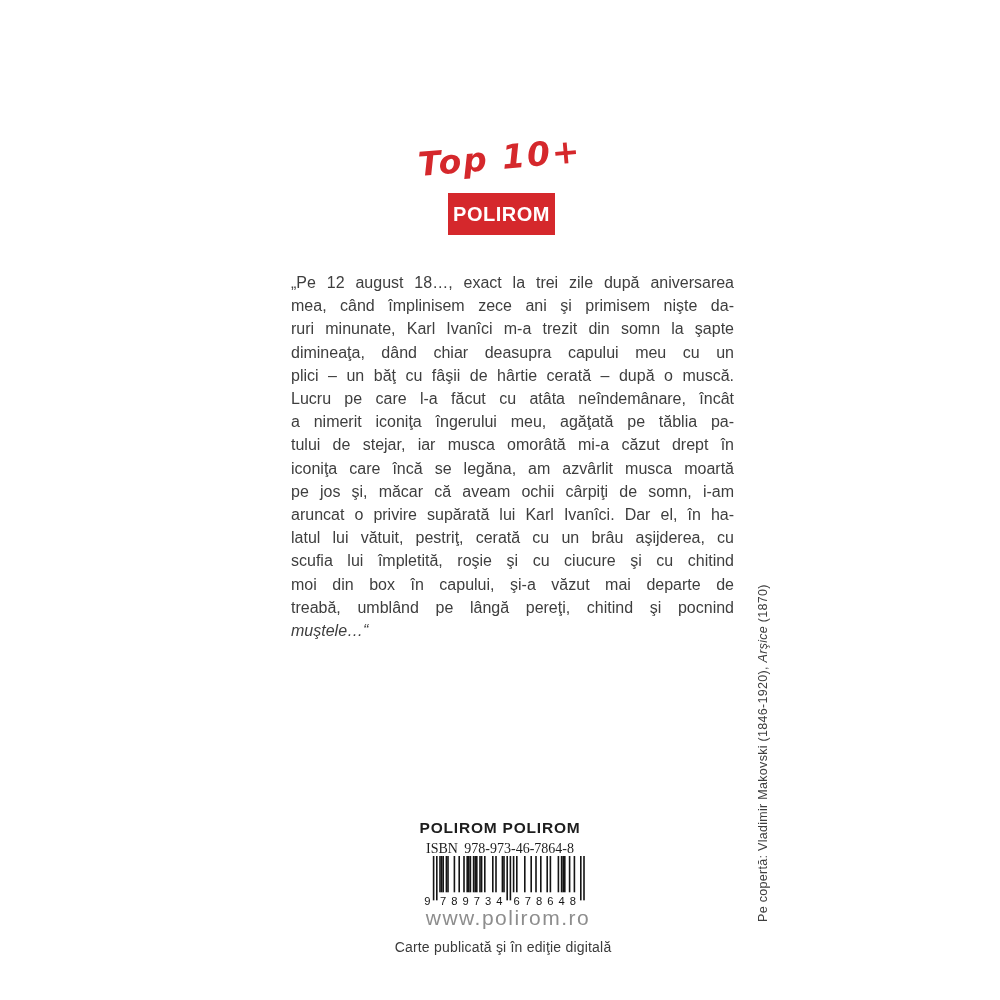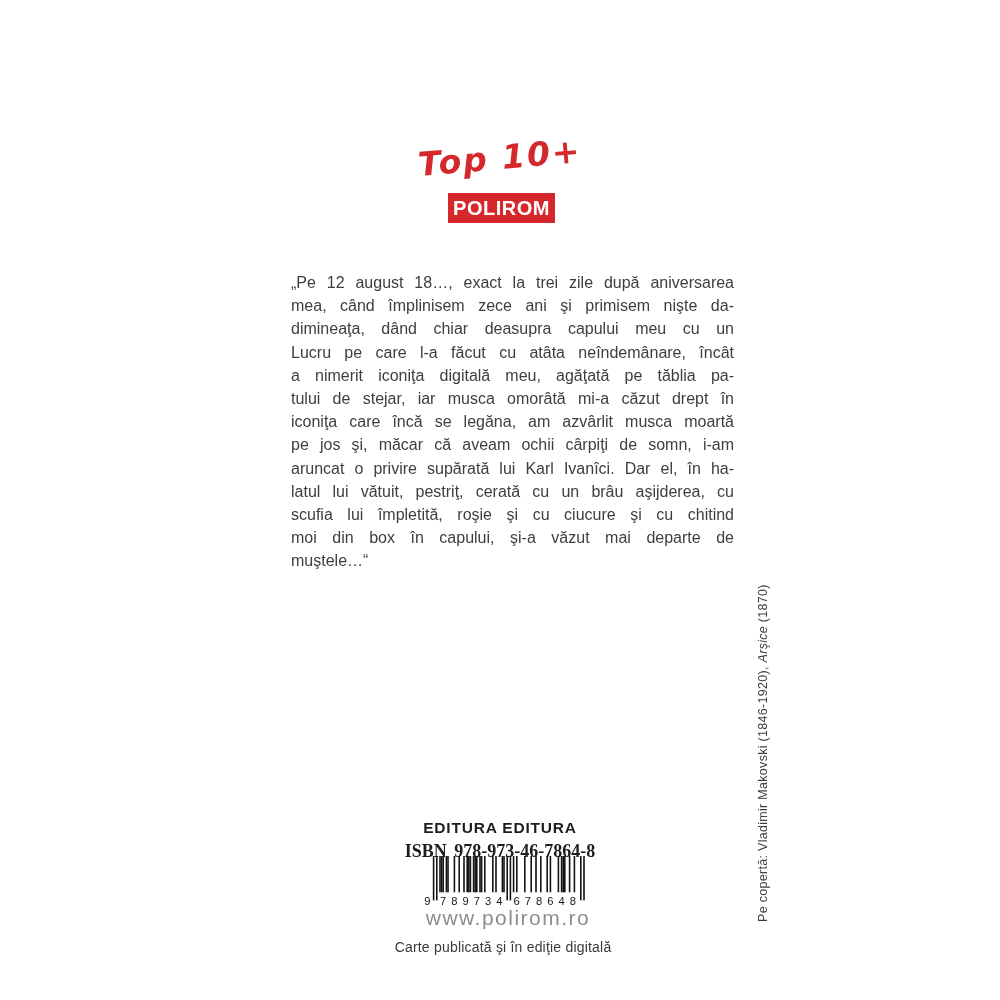--- a/index.html
+++ b/index.html
@@ -15,57 +15,57 @@
   }
   .top10 span{
     display:inline-block;
     font-family:"DejaVu Sans", sans-serif;
     font-style:italic; font-weight:600;
     font-size:33px; letter-spacing:2px;
     color:var(--brand-red,#d5282c);
     transform:rotate(-5deg);
   }
   .polirom-box{
-    position:absolute; left:448px; top:193px; width:107px; height:30px;
+    position:absolute; left:448px; top:193px; width:107px; height:42px;
     background:var(--brand-red,#d5282c);
     display:flex; align-items:center; justify-content:center;
   }
   .polirom-box span{
     color:#ffffff; font-weight:bold; font-size:20px; letter-spacing:0.5px;
   }
   
   .excerpt{
     position:absolute; left:280px; top:271px; width:443px;
     color:var(--text-color,#3e3e3e);
     font-size:16px; line-height:23.2px;margin-left:11px;
   }
   .excerpt .line{
     text-align:justify; text-align-last:justify;
     white-space:normal;
   }
-  .excerpt .line:last-child{ text-align-last:left; }
+  .excerpt .line:last-child{ text-align-last:left;font-style:italic; }
   
   .credit{
     position:absolute; left:756px; top:922px;
     transform:rotate(-90deg); transform-origin:0 0;
     white-space:nowrap;
     font-size:12.5px; letter-spacing:0.3px;
     color:var(--text-color,#3e3e3e);
   }
   .credit i{ font-style:italic; }
   
   .footer{ position:absolute; left:0; top:0; width:1000px; height:1000px; pointer-events:none; }
   .publisher{
     position:absolute; left:0; top:819px; width:1000px; text-align:center;
     font-weight:bold; font-size:15.5px; letter-spacing:0.8px; color:#1d1d1d;
   }
   .isbn{
     position:absolute; left:0; top:841px; width:1000px; text-align:center;
     font-family:"Liberation Serif", serif;
-    font-size:18px; word-spacing:3px; color:#1d1d1d;font-weight:bold;
+    font-size:14px; word-spacing:3px; color:#1d1d1d;
   }
   .barcode{
     position:absolute; left:420px; top:856px; width:168px; height:50px;
   }
   .barcode svg{ display:block; width:168px; height:50px; }
   .website{
     position:absolute; left:0; top:906px; width:1000px; text-align:center;
     transform:translateX(8px);
     font-size:21px; letter-spacing:1.5px; color:var(--muted-gray,#8d8d8d);
   }
@@ -84,39 +84,42 @@
     <span>Top 10+</span>
   </div>
 
   <div class="polirom-box">
     <span>POLIROM</span>
   </div>
 
   <div class="excerpt">
       <div class="line">„Pe 12 august 18…, exact la trei zile după aniversarea</div>
       <div class="line">mea, când împlinisem zece ani şi primisem nişte da-</div>
+      <div class="line">ruri minunate, Karl Ivanîci m-a trezit din somn la şapte</div>
       <div class="line">dimineaţa, dând chiar deasupra capului meu cu un</div>
+      <div class="line">plici – un băţ cu fâşii de hârtie cerată – după o muscă.</div>
       <div class="line">Lucru pe care l-a făcut cu atâta neîndemânare, încât</div>
-      <div class="line">a nimerit iconiţa digitală meu, agăţată pe tăblia pa-</div>
+      <div class="line">a nimerit iconiţa îngerului meu, agăţată pe tăblia pa-</div>
       <div class="line">tului de stejar, iar musca omorâtă mi-a căzut drept în</div>
       <div class="line">iconiţa care încă se legăna, am azvârlit musca moartă</div>
       <div class="line">pe jos şi, măcar că aveam ochii cârpiţi de somn, i-am</div>
       <div class="line">aruncat o privire supărată lui Karl Ivanîci. Dar el, în ha-</div>
       <div class="line">latul lui vătuit, pestriţ, cerată cu un brâu aşijderea, cu</div>
       <div class="line">scufia lui împletită, roşie şi cu ciucure şi cu chitind</div>
       <div class="line">moi din box în capului, şi-a văzut mai departe de</div>
+      <div class="line">treabă, umblând pe lângă pereţi, chitind şi pocnind</div>
       <div class="line">muştele…“</div>
     </div>
 
   <div class="credit">
     <span>Pe copertă: Vladimir Makovski (1846-1920), </span><i>Arşice</i><span> (1870)</span>
   </div>
 
   <div class="footer">
-    <div class="publisher">EDITURA EDITURA</div>
+    <div class="publisher">POLIROM POLIROM</div>
     <div class="isbn">ISBN 978-973-46-7864-8</div>
     <div class="barcode" id="barcode">
         <svg viewBox="0 0 105 31" preserveAspectRatio="none" xmlns="http://www.w3.org/2000/svg">
           <rect x="8" y="0" width="1" height="27.5" fill="#151515"></rect>
           <rect x="10" y="0" width="1" height="27.5" fill="#151515"></rect>
           <rect x="12" y="0" width="1" height="22.5" fill="#151515"></rect>
           <rect x="13" y="0" width="1" height="22.5" fill="#151515"></rect>
           <rect x="14" y="0" width="1" height="22.5" fill="#151515"></rect>
           <rect x="16" y="0" width="1" height="22.5" fill="#151515"></rect>
           <rect x="17" y="0" width="1" height="22.5" fill="#151515"></rect>

